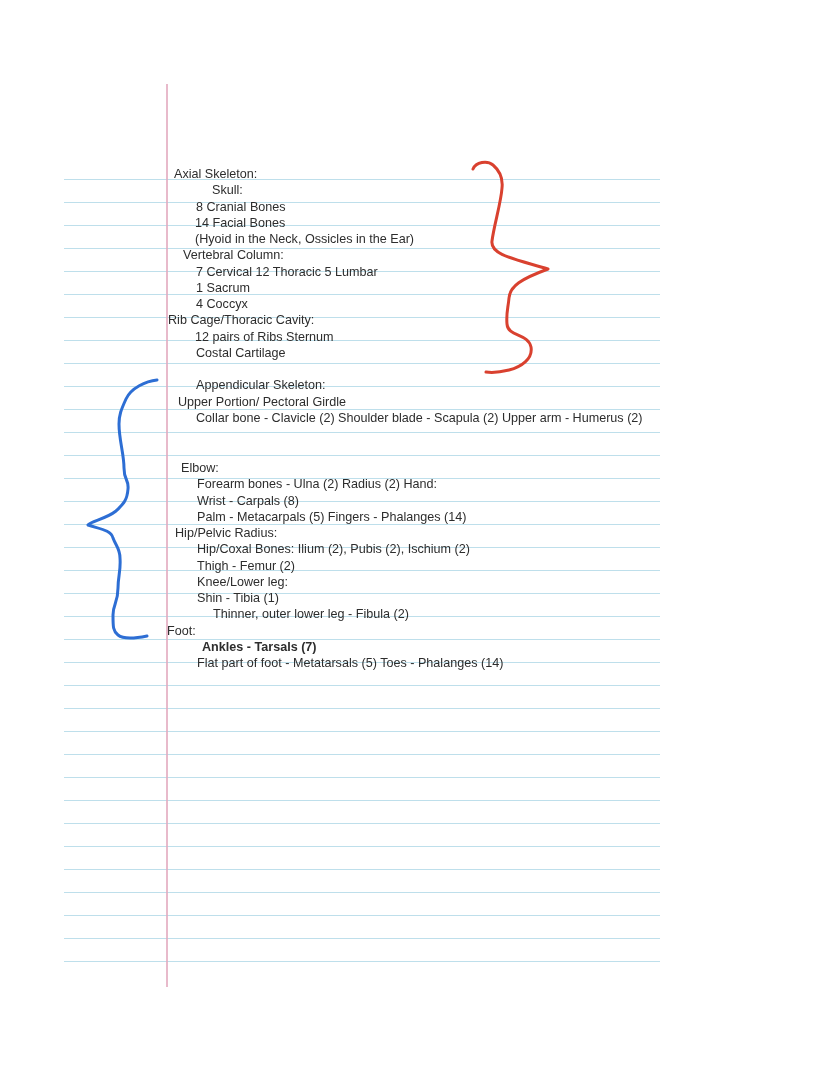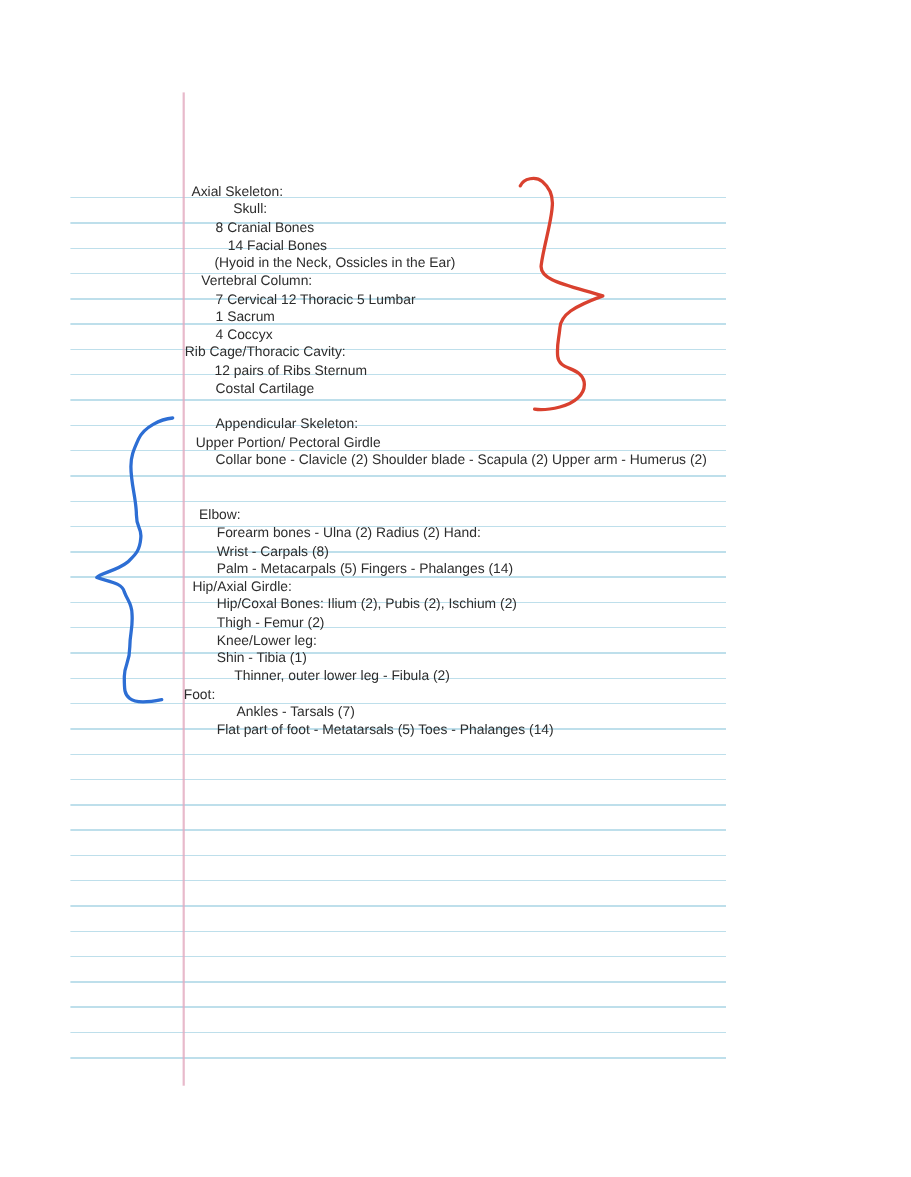--- a/index.html
+++ b/index.html
@@ -78,45 +78,45 @@
 <div class="page">
 
   <div class="ruled-lines"></div>
 
   <div class="margin-line"></div>
 
   <div class="note-text">
       <div class="note-line" style="padding-left: 7px;">Axial Skeleton:</div>
       <div class="note-line" style="padding-left: 45px;">Skull:</div>
       <div class="note-line" style="padding-left: 29px;">8 Cranial Bones</div>
-      <div class="note-line" style="padding-left: 40px;">14 Facial Bones</div>
+      <div class="note-line" style="padding-left: 28px;">14 Facial Bones</div>
       <div class="note-line" style="padding-left: 28px;">(Hyoid in the Neck, Ossicles in the Ear)</div>
       <div class="note-line" style="padding-left: 16px;">Vertebral Column:</div>
       <div class="note-line" style="padding-left: 29px;">7 Cervical 12 Thoracic 5 Lumbar</div>
       <div class="note-line" style="padding-left: 29px;">1 Sacrum</div>
       <div class="note-line" style="padding-left: 29px;">4 Coccyx</div>
       <div class="note-line" style="padding-left: 1px;">Rib Cage/Thoracic Cavity:</div>
       <div class="note-line" style="padding-left: 28px;">12 pairs of Ribs Sternum</div>
       <div class="note-line" style="padding-left: 29px;">Costal Cartilage</div>
       <div class="note-line" style="padding-left: 0px;"></div>
       <div class="note-line" style="padding-left: 29px;">Appendicular Skeleton:</div>
       <div class="note-line" style="padding-left: 11px;">Upper Portion/ Pectoral Girdle</div>
       <div class="note-line" style="padding-left: 29px;">Collar bone - Clavicle (2) Shoulder blade - Scapula (2) Upper arm - Humerus (2)</div>
       <div class="note-line" style="padding-left: 14px; margin-top: 34px;">Elbow:</div>
       <div class="note-line" style="padding-left: 30px;">Forearm bones - Ulna (2) Radius (2) Hand:</div>
       <div class="note-line" style="padding-left: 30px;">Wrist - Carpals (8)</div>
       <div class="note-line" style="padding-left: 30px;">Palm - Metacarpals (5) Fingers - Phalanges (14)</div>
-      <div class="note-line" style="padding-left: 8px;">Hip/Axial Girdle:</div>
+      <div class="note-line" style="padding-left: 8px;">Hip/Pelvic Radius:</div>
       <div class="note-line" style="padding-left: 30px;">Hip/Coxal Bones: Ilium (2), Pubis (2), Ischium (2)</div>
       <div class="note-line" style="padding-left: 30px;">Thigh - Femur (2)</div>
       <div class="note-line" style="padding-left: 30px;">Knee/Lower leg:</div>
       <div class="note-line" style="padding-left: 30px;">Shin - Tibia (1)</div>
       <div class="note-line" style="padding-left: 30px; margin-left: 16px;">Thinner, outer lower leg - Fibula (2)</div>
       <div class="note-line" style="padding-left: 0px;">Foot:</div>
-      <div class="note-line" style="padding-left: 48px;">Ankles - Tarsals (7)</div>
+      <div class="note-line" style="padding-left: 35px; font-weight: bold;">Ankles - Tarsals (7)</div>
       <div class="note-line" style="padding-left: 30px;">Flat part of foot - Metatarsals (5) Toes - Phalanges (14)</div>
     </div>
 
   <svg class="brace brace-red" width="100" height="230" viewBox="0 0 100 230">
     <path d="M13 14
              C16 7, 27 5, 33 10
              C40 16, 43 24, 42 33
              C41 48, 34 70, 32 86
              C30 100, 55 104, 88 114
              C61 124, 50 131, 49 143

